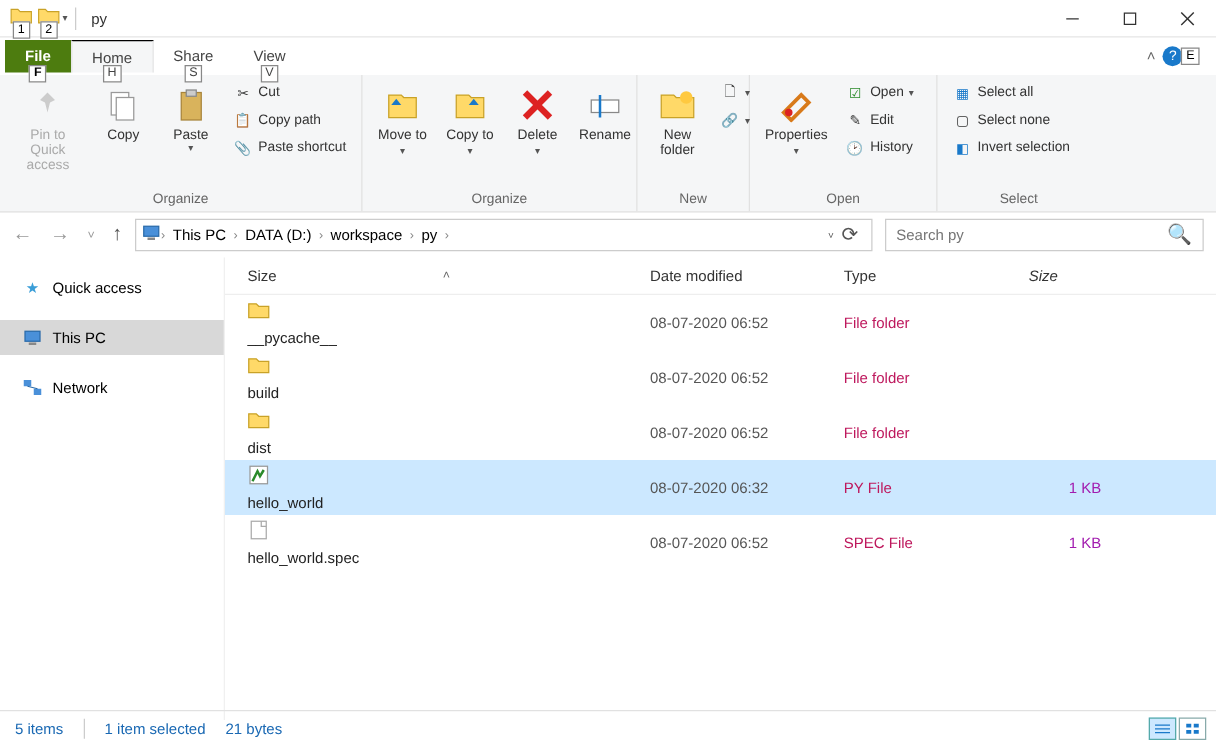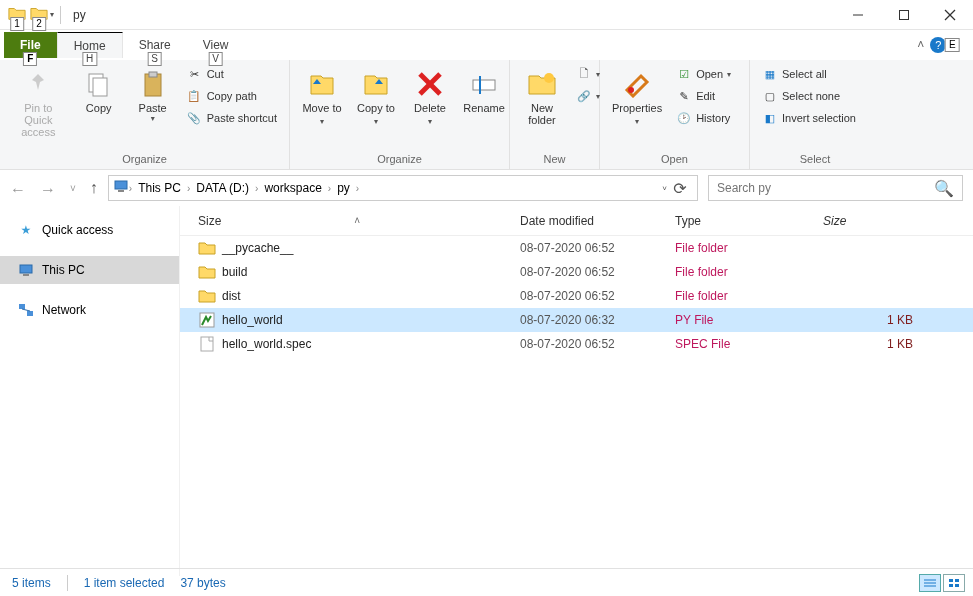--- a/index.html
+++ b/index.html
@@ -61,24 +61,24 @@
 .col-headers { height: 30px; display: flex; align-items: center; border-bottom: 1px solid #eee; padding-left: 18px; font-size: 12px; color: #333; }
 .col-name { width: 322px; display: flex; align-items: center; gap: 120px; }
 .col-date { width: 155px; }
 .col-type { width: 148px; }
 .col-size { width: 100px; text-align: left; font-style: italic; }
 .sort-arrow { font-size: 10px; color: #666; margin-left: auto; margin-right: 160px; }
 
 .file-list { flex: 1; }
 .file-row { display: flex; align-items: center; padding: 3px 0 3px 18px; font-size: 12px; color: #222; }
 .file-row.selected { background: #cce8ff; }
-.file-cell-name { width: 322px; display: flex; align-items: center; gap: 6px; }
+.file-cell-name { width: 322px; display: flex; align-items: flex-start; gap: 6px; flex-direction: column; }
 .file-cell-date { width: 155px; color: #555; }
 .file-cell-type { width: 148px; color: #be185d; }
-.file-cell-size { width: 100px; text-align: right; color: #7f1d1d; padding-right: 10px; }
+.file-cell-size { width: 100px; text-align: center; color: #a21caf; padding-right: 10px; }
 .file-icon { width: 18px; height: 18px; display: flex; align-items: center; justify-content: center; }
 
 
 .statusbar { position: absolute; bottom: 0; left: 0; right: 0; height: 28px; border-top: 1px solid #e1e1e1; display: flex; align-items: center; padding: 0 12px; font-size: 12px; color: #1968b3; gap: 16px; }
 .status-divider { width: 1px; height: 16px; background: #ccc; }
 .view-toggle { position: absolute; right: 8px; display: flex; gap: 2px; }
 .view-btn { width: 22px; height: 18px; border: 1px solid #8aa; display: flex; align-items: center; justify-content: center; }
 .view-btn.active { background: #cce8ff; border-color: #5aa; }
 </style>
 </head>
@@ -460,21 +460,21 @@
           <div class="file-cell-size">1 KB</div>
         </div>
       </div>
   </div>
 </div>
 
 <div class="statusbar">
   <span>5 items</span>
   <span class="status-divider"></span>
   <span>1 item selected</span>
-  <span>37 bytes</span>
+  <span>21 bytes</span>
   <div class="view-toggle">
     <div class="view-btn active">
         <svg width="12" height="10">
           <line x1="0" y1="2" x2="12" y2="2" stroke="#1979ca"></line>
           <line x1="0" y1="5" x2="12" y2="5" stroke="#1979ca"></line>
           <line x1="0" y1="8" x2="12" y2="8" stroke="#1979ca"></line>
         </svg>
       </div>
     <div class="view-btn">
         <svg width="12" height="10">

